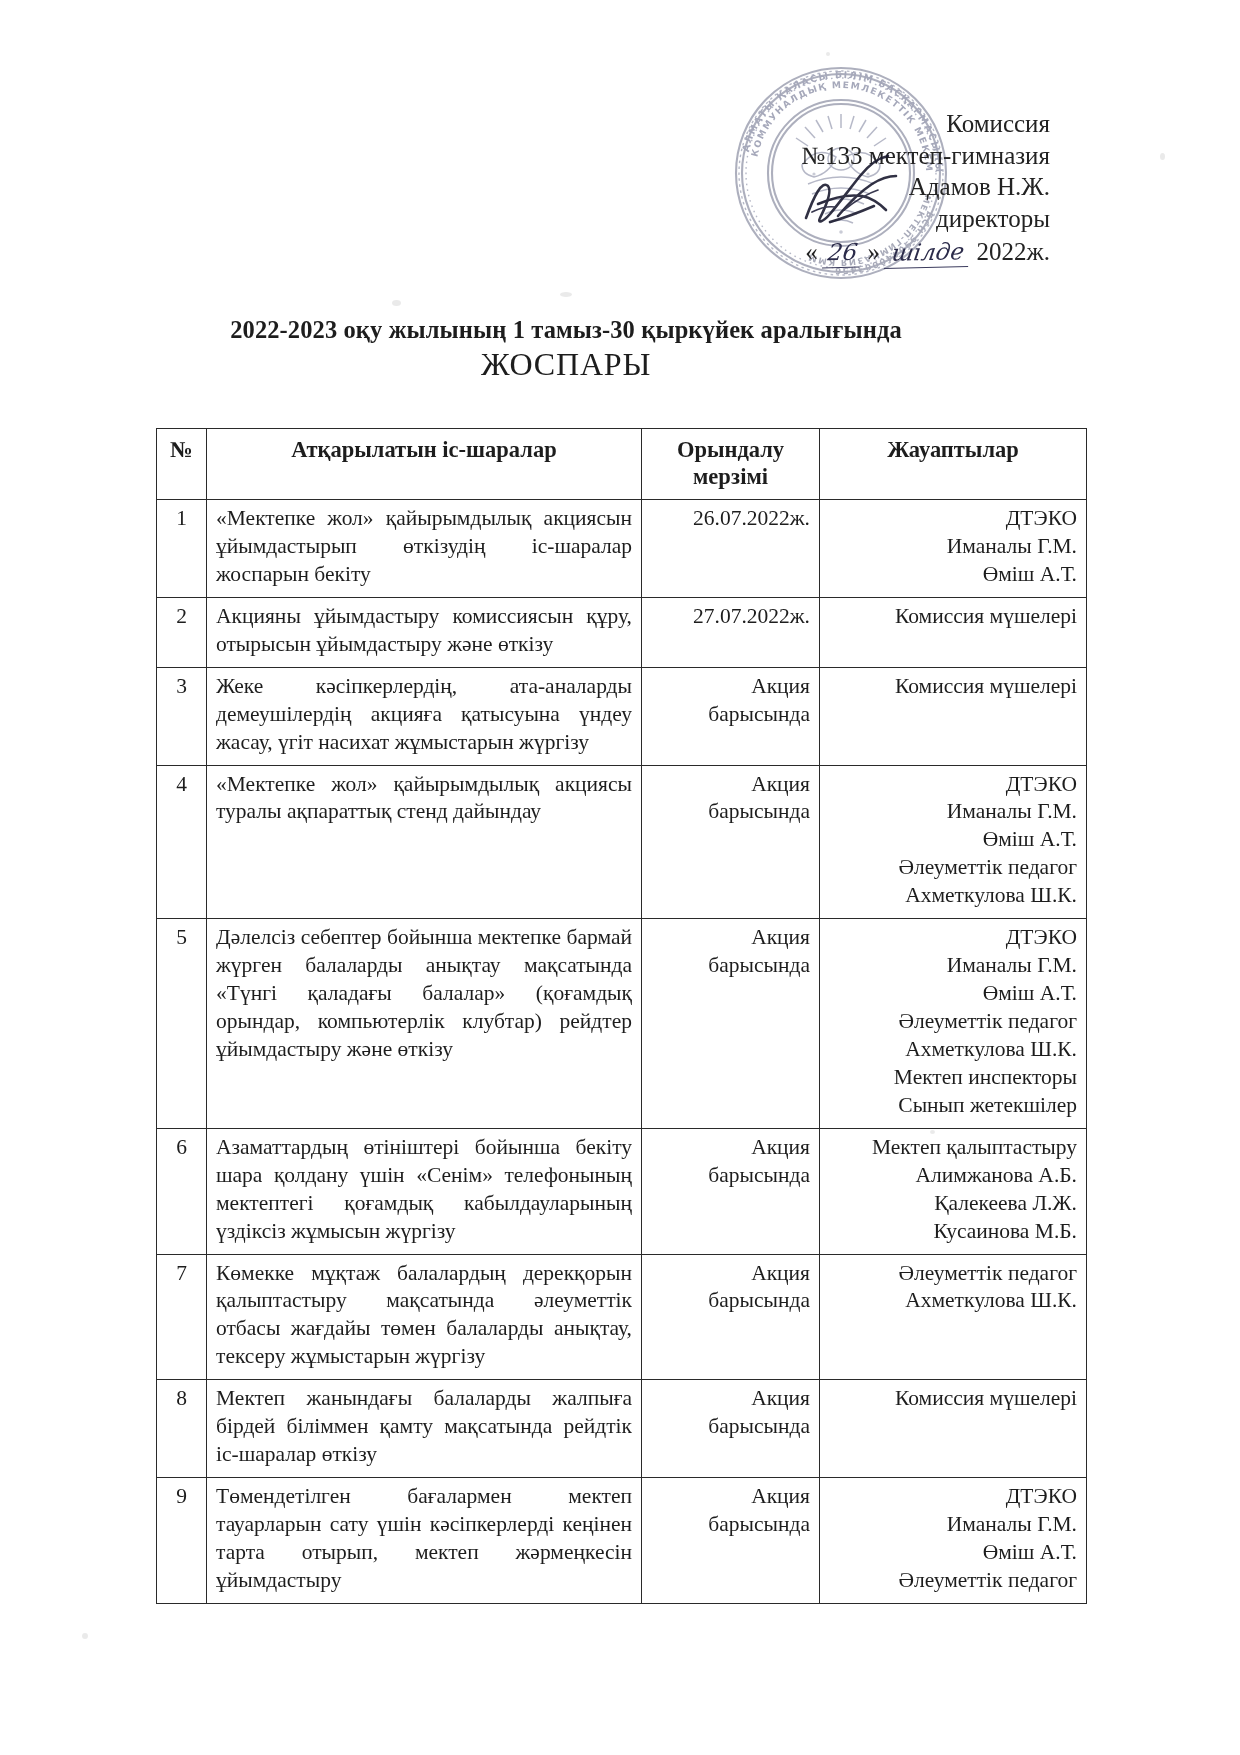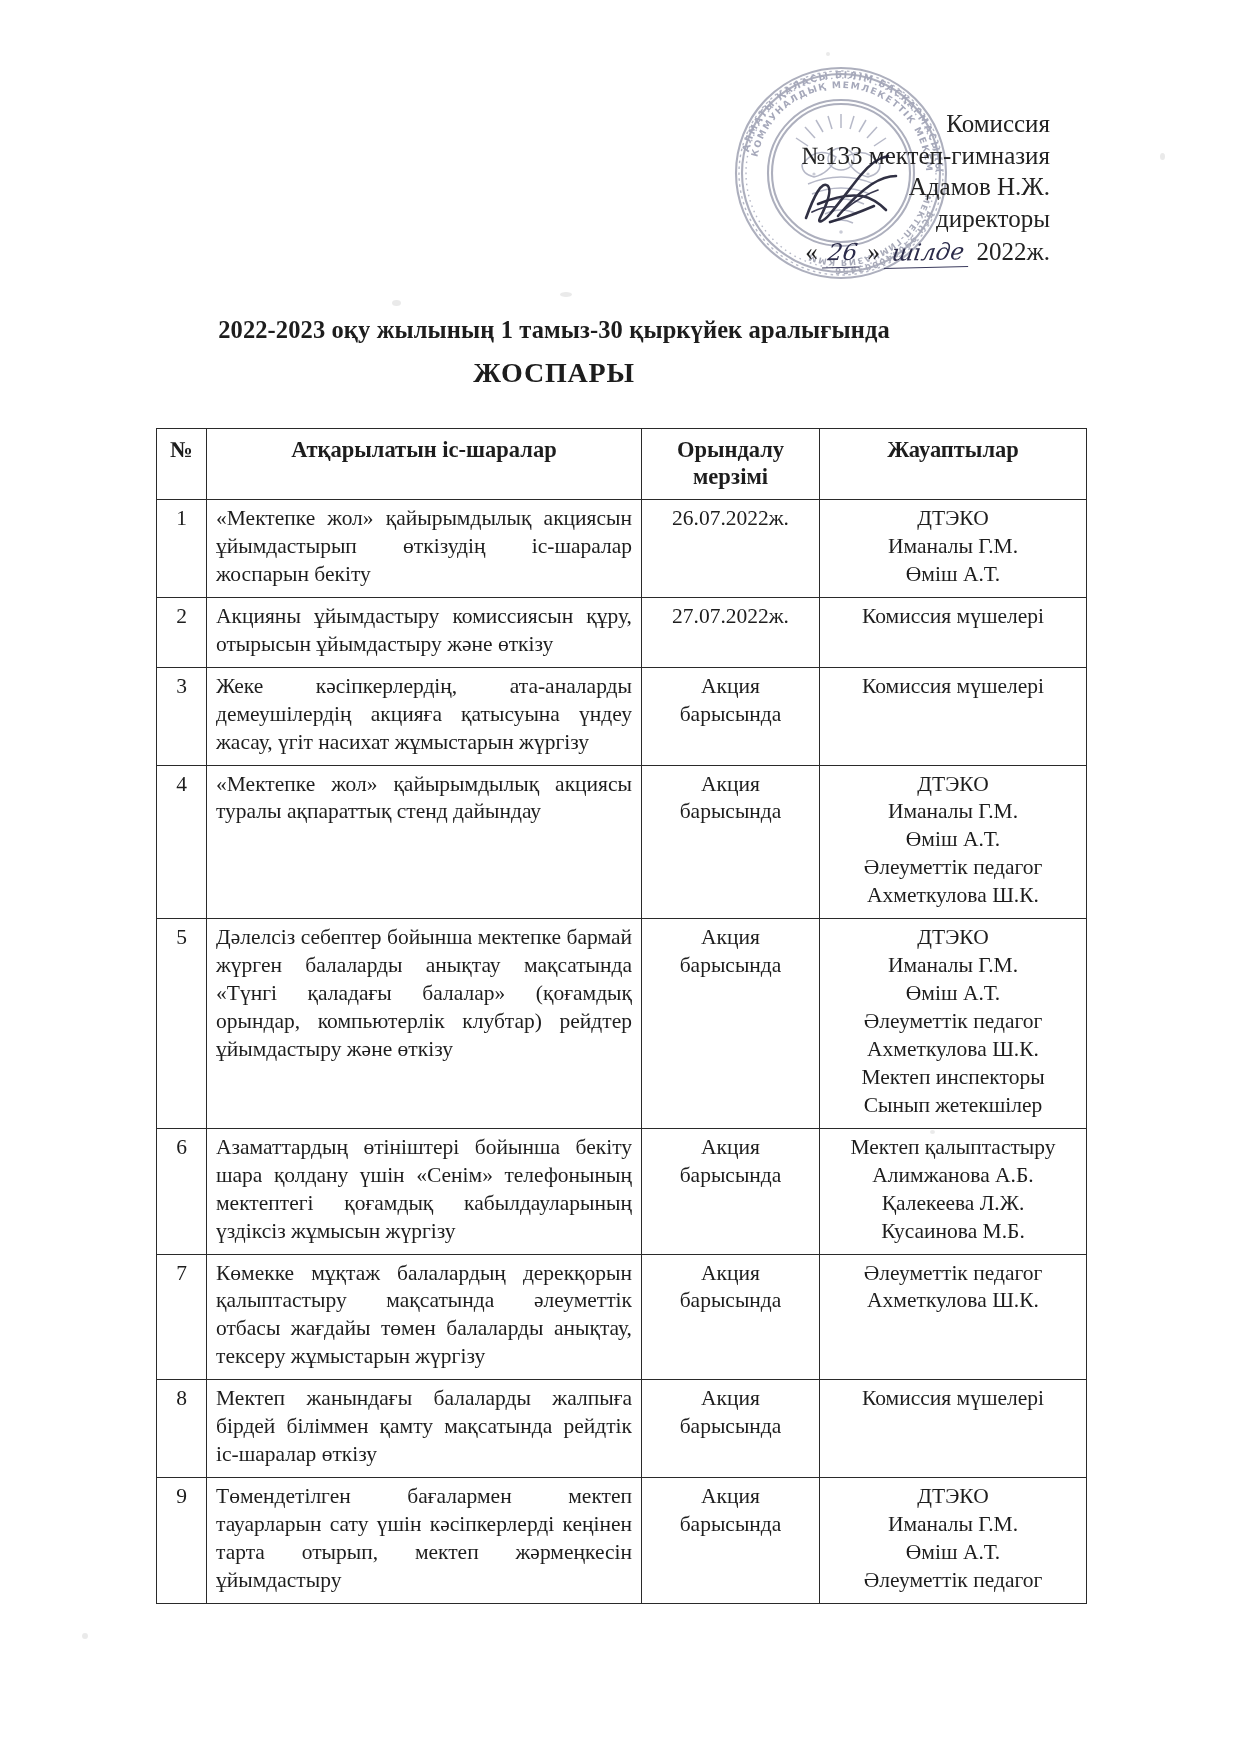--- a/index.html
+++ b/index.html
@@ -83,36 +83,36 @@
     width: 130px;
     height: 80px;
     z-index: 5;
     opacity: .9;
   }
 
   
   .title-block {
     position: absolute;
     top: 315px;
-    left: 4px;
+    left: 16px;
     width: 1100px;
     text-align: center;
     z-index: 3;
   }
   .title-line {
     font-size: 24.5px;
     font-weight: bold;
     line-height: 1.22;
     letter-spacing: .1px;
   }
   .title-word {
-    font-size: 28px;
-    font-weight: bold;
+    font-size: 32px;
+    font-weight: normal;
     letter-spacing: .8px;
-    margin-top: 12px;
+    margin-top: 1px;
   }
 
   
   .tbl-wrap {
     position: absolute;
     top: 428px;
     left: 156px;
     width: 930px;
     z-index: 3;
   }
@@ -143,21 +143,21 @@
   td.num {
     text-align: center;
     padding-left: 2px;
     padding-right: 2px;
   }
   td.act {
     text-align: justify;
     text-align-last: left;
     hyphens: manual;
   }
-  td.date, td.resp { text-align: center; }
+  td.date, td.resp { text-align: right; }
   td.resp .nm { display: block; }
   td.date .dl { display: block; }
 </style>
 </head>
 <body>
 
 <div class="page">
 
   <div class="speck" style="top:52px;left:826px;width:4px;height:4px;"></div>
   <div class="speck" style="top:300px;left:392px;width:9px;height:6px;"></div>

